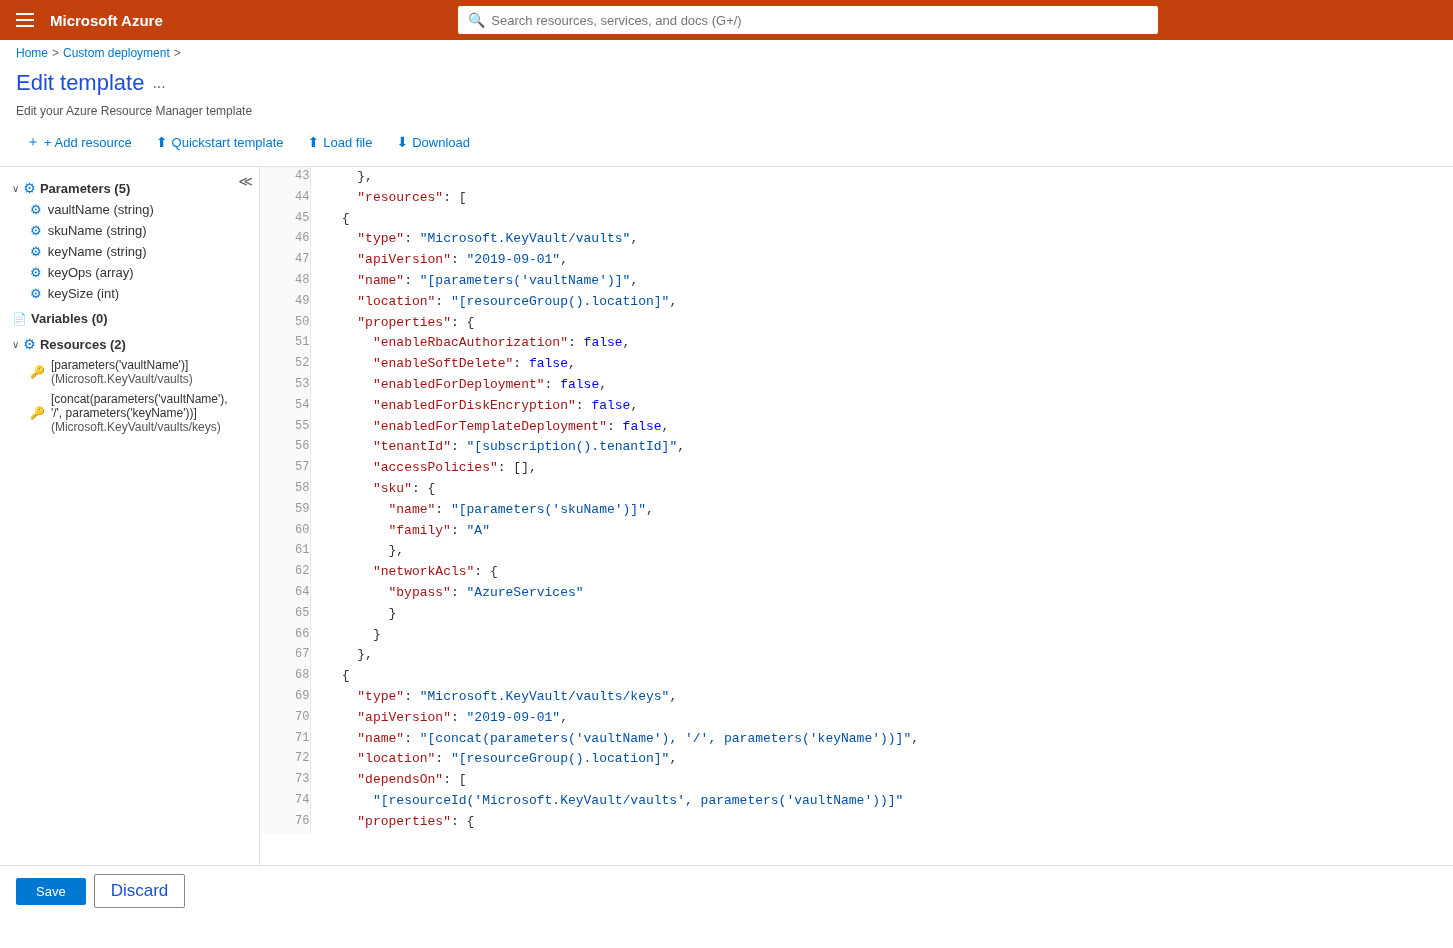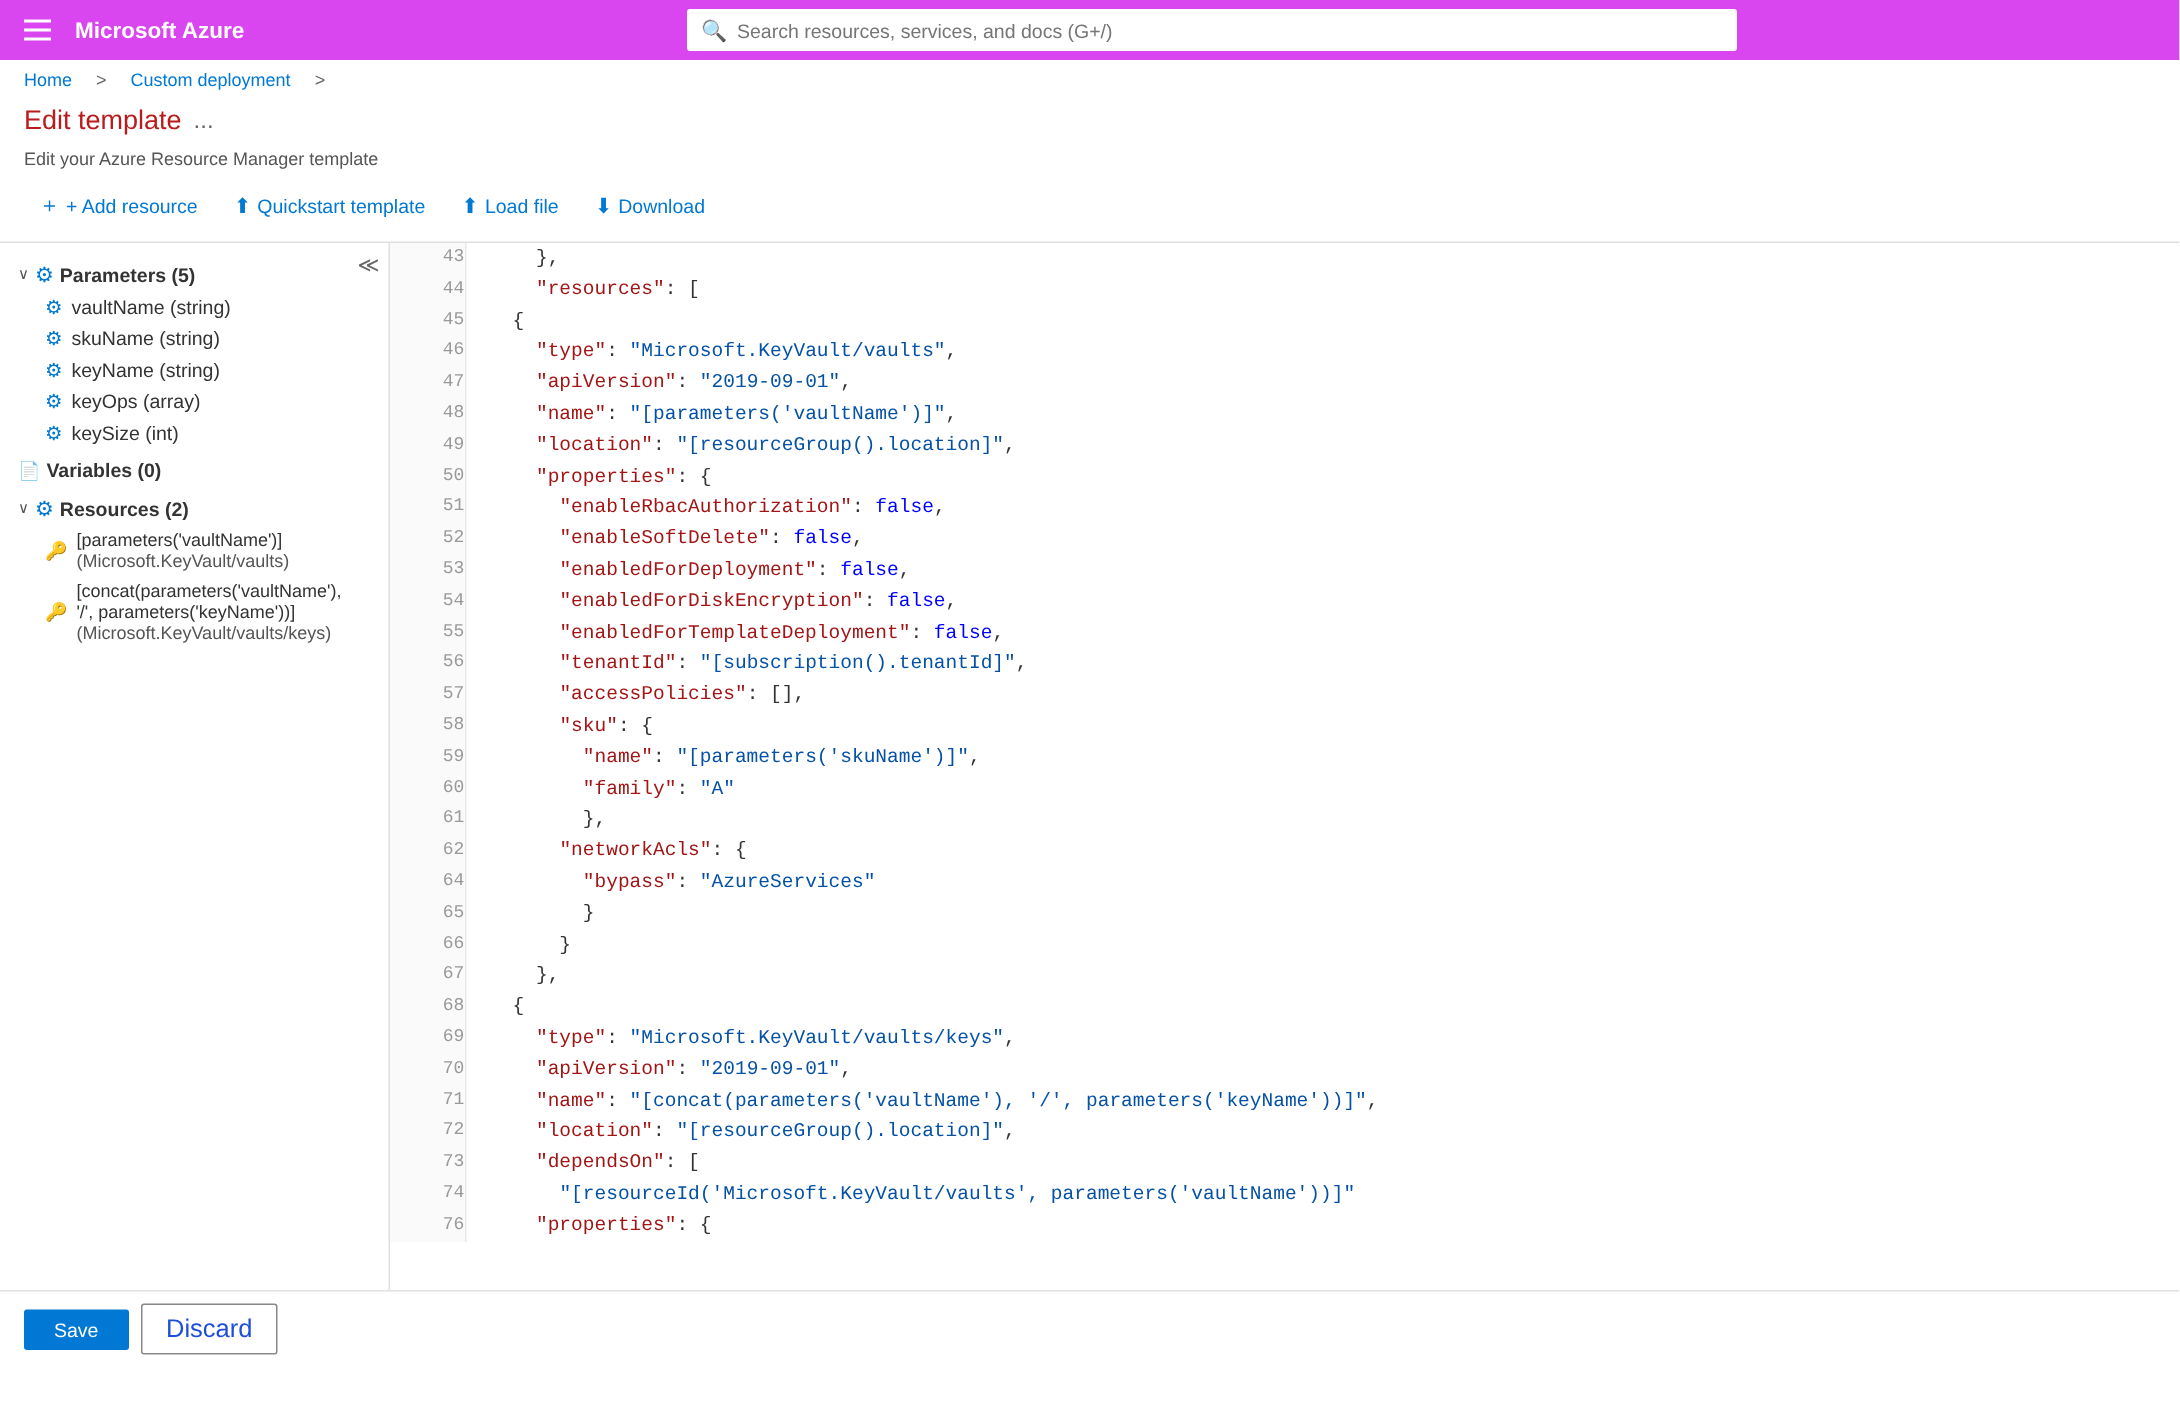--- a/index.html
+++ b/index.html
@@ -1,20 +1,20 @@
 <!DOCTYPE html>
 <html><head>
   <meta charset="utf-8">
   <style>
     * { box-sizing: border-box; margin: 0; padding: 0; }
     body { font-family: 'Segoe UI', sans-serif; font-size: 13px; color: #333; background: #fff; }
 
     
     .top-nav {
-      background: #d946ef;
+      background: #c2410c;
       color: #fff;
       display: flex;
       align-items: center;
       height: 40px;
       padding: 0 12px;
       gap: 12px;
     }
     .top-nav .hamburger {
       display: flex; flex-direction: column; gap: 4px; cursor: pointer; padding: 4px;
     }
@@ -32,31 +32,31 @@
     .top-nav .search-bar input {
       border: none; outline: none; font-size: 13px; color: #333; width: 100%; background: transparent;
     }
     .search-icon-unicode { color: #666; font-size: 14px; }
 
     
     .breadcrumb {
       padding: 6px 16px;
       font-size: 12px;
       color: #0078d4;
-      display: flex; align-items: center; gap: 16px;
+      display: flex; align-items: center; gap: 4px;
     }
     .breadcrumb span.sep { color: #666; }
     .breadcrumb a { color: #0078d4; text-decoration: none; }
 
     
     .page-header {
       padding: 4px 16px 8px 16px;
       display: flex; align-items: center; gap: 8px;
     }
-    .page-title { font-size: 18px; font-weight: 300; color: #b91c1c; }
+    .page-title { font-size: 22px; font-weight: 300; color: #1d4ed8; }
     .page-menu-icon { color: #666; cursor: pointer; font-size: 16px; }
     .page-subtitle {
       padding: 0 16px 10px 16px;
       font-size: 12px; color: #555;
     }
 
     
     .toolbar {
       padding: 0 16px 10px 16px;
       display: flex; align-items: center; gap: 4px;

